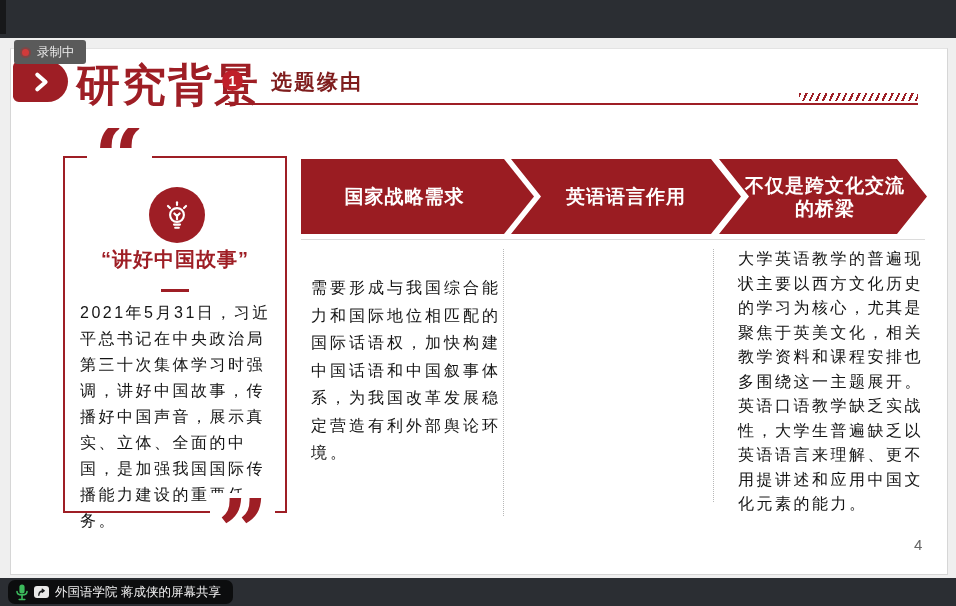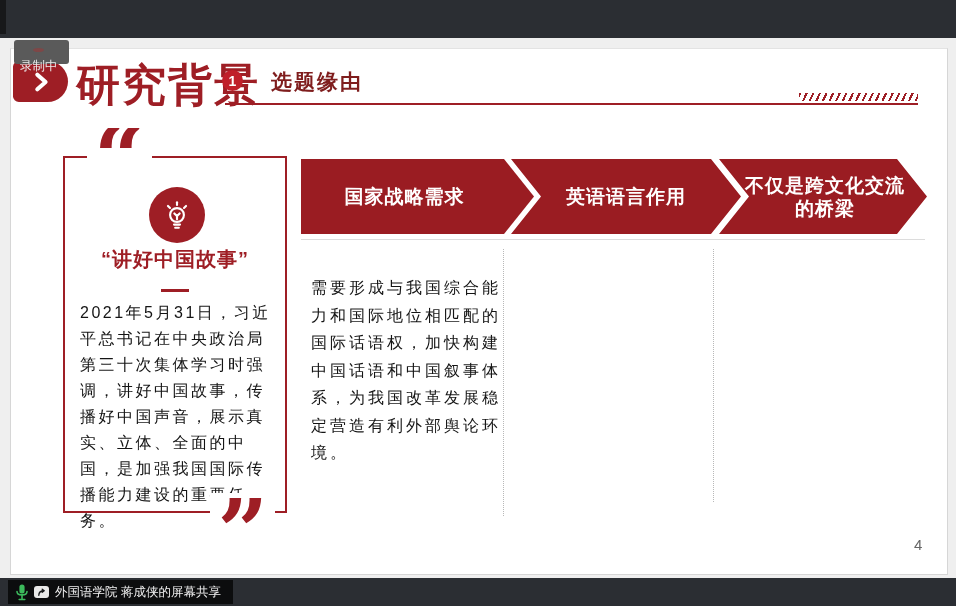--- a/index.html
+++ b/index.html
@@ -7,22 +7,22 @@
   body { font-family:"Liberation Sans","DejaVu Sans",sans-serif; background:#efefef; position:relative; }
 
   .top-bar { position:absolute; left:0; top:0; width:956px; height:38px; background:#2b2e33; }
   .top-bar-notch { position:absolute; left:0; top:0; width:6px; height:34px; background:#17181a; }
 
   .slide { position:absolute; left:10px; top:48px; width:938px; height:527px; background:#ffffff;
            border:1px solid #d6d6d6; border-top-color:#e3e3e3; }
 
   
   .rec-badge { position:absolute; left:14px; top:40px; z-index:30; background:#5a5a5a; border-radius:3px;
-               height:24px; display:flex; align-items:center; gap:6px; padding:8px 11px 0 6px;
-               color:#ececec; font-size:12.5px;flex-direction:column; }
+               height:24px; display:flex; align-items:center; gap:6px; padding:0 11px 0 6px;
+               color:#ececec; font-size:12.5px; }
   .rec-dot { width:11px; height:11px; border-radius:50%; background:#d23b3b; border:2px solid #7e4747; }
 
   
   .hdr-tag { position:absolute; left:2px; top:12px; width:55px; height:41px; background:#9e1e25;
              border-radius:6px 21px 21px 6px; display:flex; align-items:center; justify-content:center; }
   .hdr-title { position:absolute; left:65px; top:7px; font-size:44px; font-weight:bold; color:#9e1e25; letter-spacing:2px; }
   .num-badge { position:absolute; left:211px; top:21px; width:21px; height:21px; border-radius:50%;
                background:#c01f2a; color:#fff; font-size:14px; font-weight:bold; display:flex;
                align-items:center; justify-content:center; }
   .hdr-section { position:absolute; left:260px; top:19px; font-size:21px; font-weight:600; color:#7f1d1d; letter-spacing:2px; }
@@ -62,21 +62,21 @@
 
   .col-body { position:absolute; font-size:16px; color:#141414; letter-spacing:3px; }
   .col-1 { left:300px; top:216px; width:194px; line-height:27.5px;margin-top:9px; }
   .col-2 { left:508px; top:212px; width:192px; line-height:27.5px; }
   .col-3 { left:727px; top:198px; width:188px; line-height:24.5px; letter-spacing:2.5px; }
 
   .page-num { position:absolute; left:903px; top:487px; font-size:15px; color:#666; }
 
   
   .bottom-bar { position:absolute; left:0; top:578px; width:956px; height:28px; background:#2b2e33; }
-  .share-pill { position:absolute; left:8px; top:2px; height:24px; background:#0c0d0e; border-radius:0;
+  .share-pill { position:absolute; left:8px; top:2px; height:24px; background:#0c0d0e; border-radius:7px;
                 display:flex; align-items:center; gap:6px; padding:0 12px 0 8px;
                 color:#f2f2f2; font-size:12.5px; white-space:nowrap; }
   .share-screen-glyph { width:15px; height:12px; background:#e9e9e9; border-radius:3px;
                         display:flex; align-items:center; justify-content:center; }
 </style>
 </head>
 <body>
 
 <div class="top-bar">
   <div class="top-bar-notch"></div>
@@ -128,20 +128,21 @@
   </div>
   <div class="arrow arrow-3">
     <span>不仅是跨文化交流的桥梁</span>
   </div>
 
   <div class="arrows-baseline"></div>
   <div class="vsep vsep-1"></div>
   <div class="vsep vsep-2"></div>
 
   <div class="col-body col-1">需要形成与我国综合能力和国际地位相匹配的国际话语权，加快构建中国话语和中国叙事体系，为我国改革发展稳定营造有利外部舆论环境。</div>
+  <div class="col-body col-3">大学英语教学的普遍现状主要以西方文化历史的学习为核心，尤其是聚焦于英美文化，相关教学资料和课程安排也多围绕这一主题展开。英语口语教学缺乏实战性，大学生普遍缺乏以英语语言来理解、更不用提讲述和应用中国文化元素的能力。</div>
 
   <div class="page-num">4</div>
 </div>
 
 <div class="bottom-bar">
   <div class="share-pill">
     <svg width="12" height="17" viewBox="0 0 12 17">
       <rect x="3.4" y="0.5" width="5.2" height="9" rx="2.6" fill="#3cba5c"></rect>
       <path d="M1 7.5 C1 12 11 12 11 7.5" fill="none" stroke="#3cba5c" stroke-width="1.6" stroke-linecap="round"></path>
       <path d="M6 11.5 L6 14.5 M3.2 15.5 L8.8 15.5" stroke="#3cba5c" stroke-width="1.6" stroke-linecap="round"></path>

